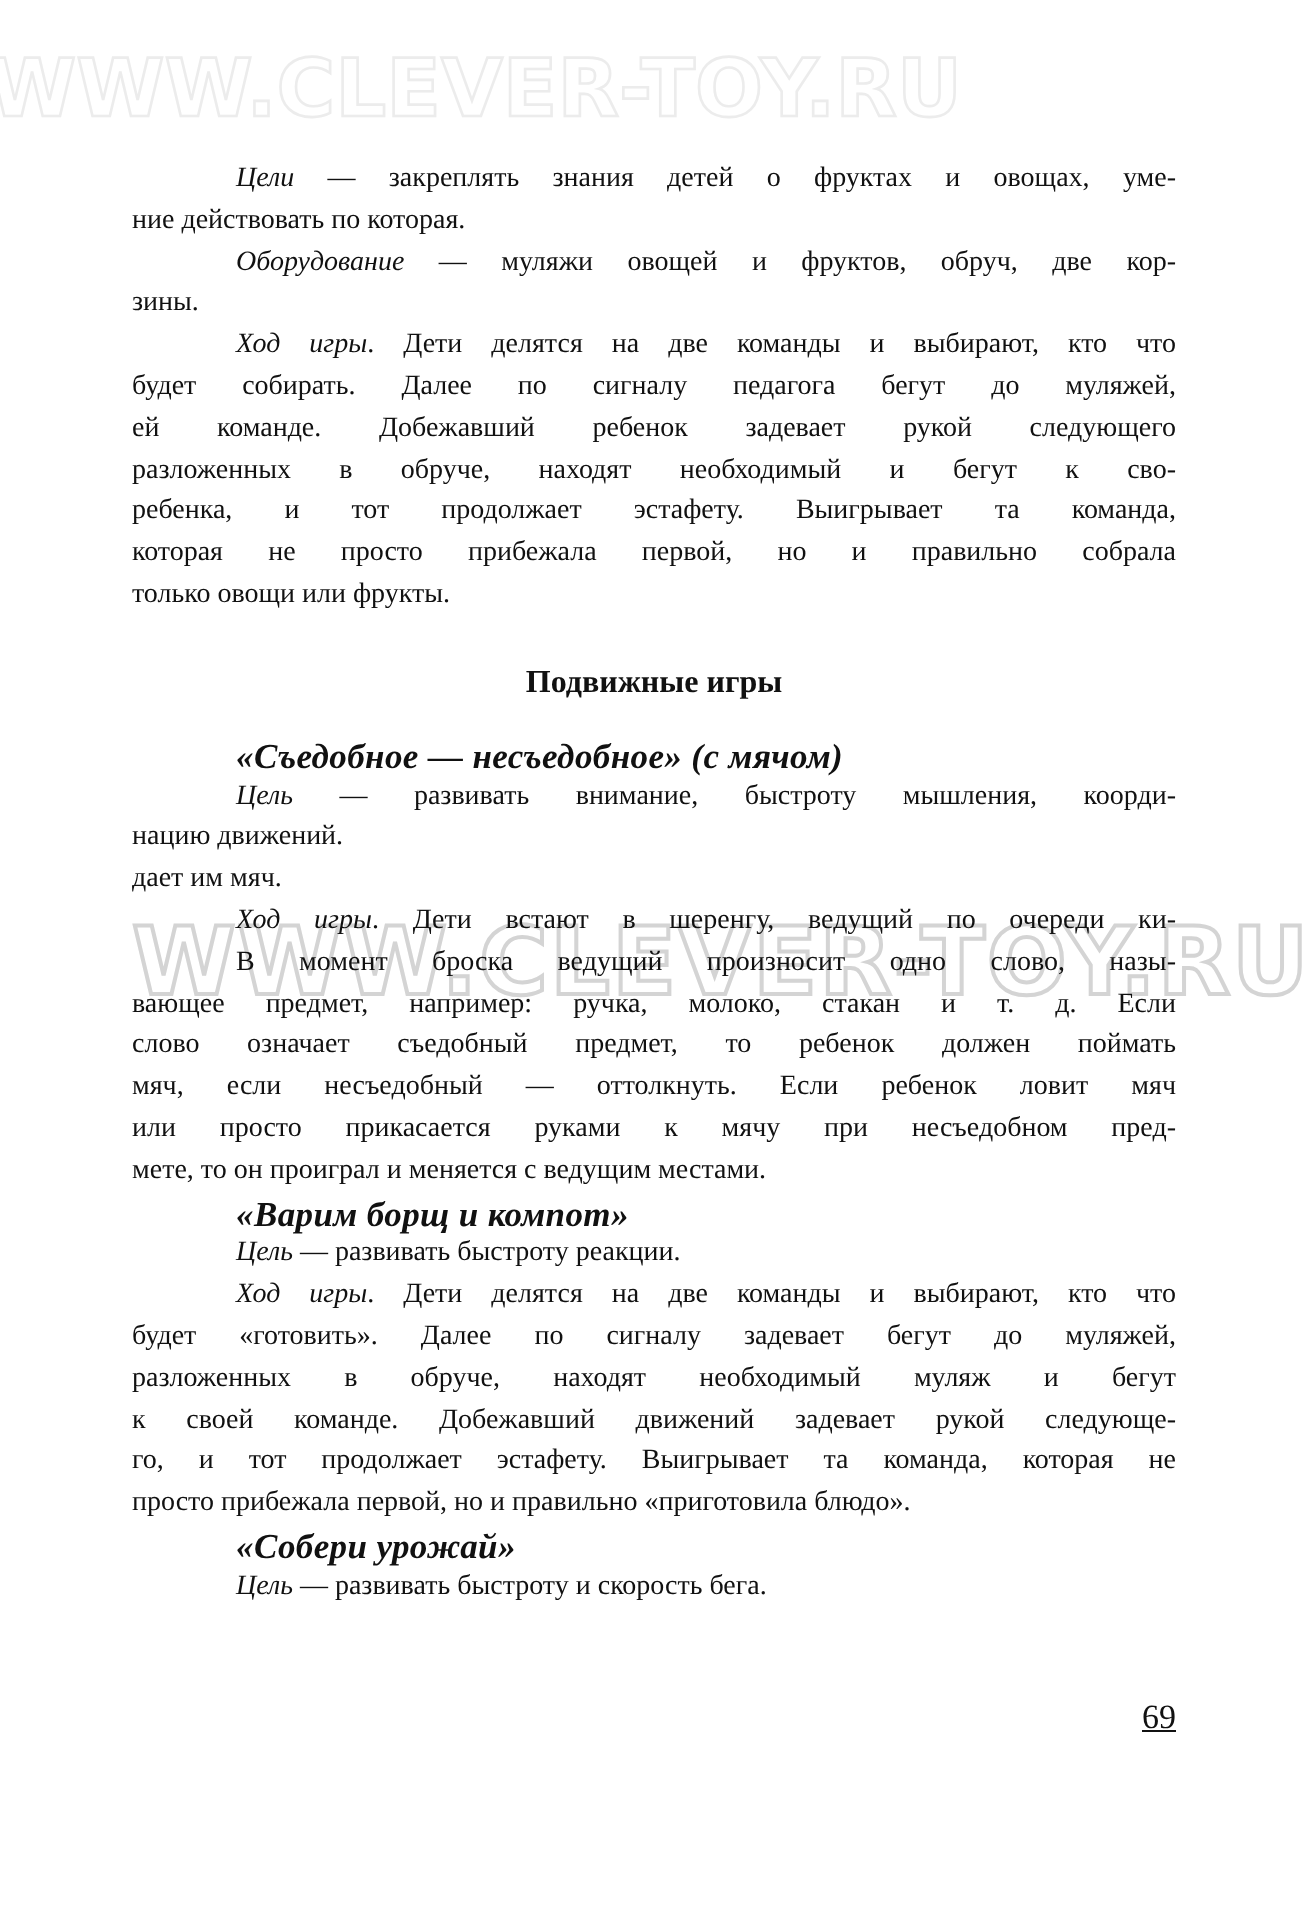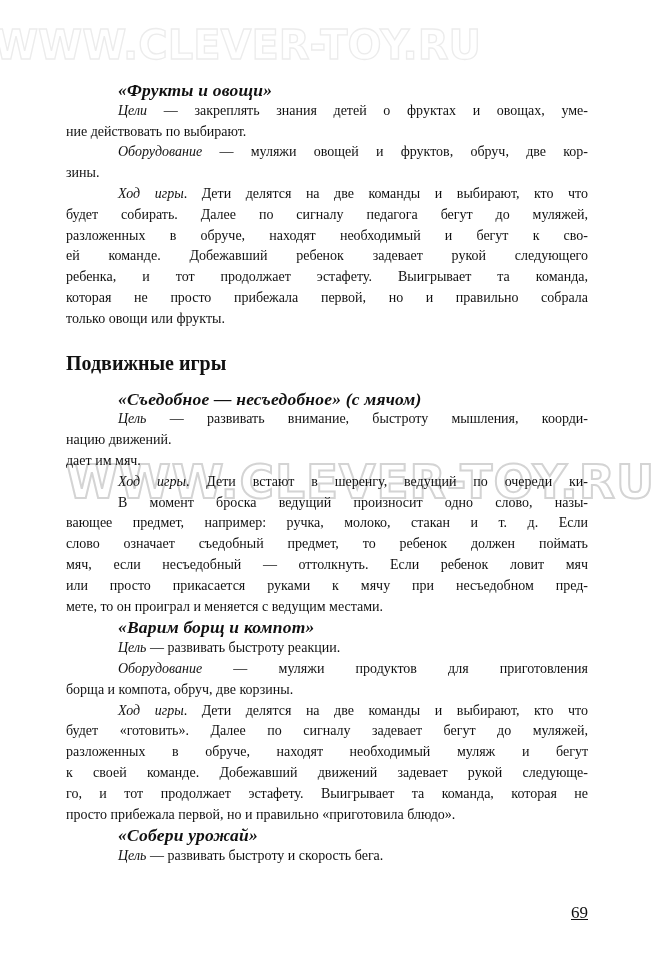--- a/index.html
+++ b/index.html
@@ -55,58 +55,57 @@
     font-weight: bold;
     font-style: italic;
     text-indent: 52px;
     font-size: 17.5px;
     line-height: 20.8px;
     height: 20.8px;
     white-space: nowrap;
     letter-spacing: 0.2px;
   }
   .section-heading {
-    font-size: 20px;
+    font-size: 16px;
     font-weight: bold;
-    text-align: left;
+    text-align: center;
     line-height: 24px;
     height: 24px;
     margin-top: 21px;
     margin-bottom: 14px;
   }
   .page-number {
     position: absolute;
-    top: 903px;
+    top: 849px;
     right: 68px;
     font-size: 17px;
     z-index: 1;
     text-decoration: underline;
   }
 </style>
 </head>
 <body>
 
 <div class="page">
   <div class="watermark wm-top">WWW.CLEVER-TOY.RU</div>
   <div class="watermark wm-mid">WWW.CLEVER-TOY.RU</div>
   <div class="text-block">
-      <div class="game-title">«Фрукты и овощи»</div>
       <div>
         <div class="line ind j"><em>Цели</em> — закреплять знания детей о фруктах и овощах, уме-</div>
-        <div class="line">ние действовать по выбирают.</div>
+        <div class="line">ние действовать по которая.</div>
       </div>
       <div>
         <div class="line ind j"><em>Оборудование</em> — муляжи овощей и фруктов, обруч, две кор-</div>
         <div class="line">зины.</div>
       </div>
       <div>
         <div class="line ind j"><em>Ход игры</em>. Дети делятся на две команды и выбирают, кто что</div>
         <div class="line j">будет собирать. Далее по сигналу педагога бегут до муляжей,</div>
+        <div class="line j">ей команде. Добежавший ребенок задевает рукой следующего</div>
         <div class="line j">разложенных в обруче, находят необходимый и бегут к сво-</div>
-        <div class="line j">ей команде. Добежавший ребенок задевает рукой следующего</div>
         <div class="line j">ребенка, и тот продолжает эстафету. Выигрывает та команда,</div>
         <div class="line j">которая не просто прибежала первой, но и правильно собрала</div>
         <div class="line">только овощи или фрукты.</div>
       </div>
       <div class="section-heading">Подвижные игры</div>
       <div class="game-title">«Съедобное — несъедобное» (с мячом)</div>
       <div>
         <div class="line ind j"><em>Цель</em> — развивать внимание, быстроту мышления, коорди-</div>
         <div class="line">нацию движений.</div>
       </div>
@@ -120,24 +119,20 @@
         <div class="line j">слово означает съедобный предмет, то ребенок должен поймать</div>
         <div class="line j">мяч, если несъедобный — оттолкнуть. Если ребенок ловит мяч</div>
         <div class="line j">или просто прикасается руками к мячу при несъедобном пред-</div>
         <div class="line">мете, то он проиграл и меняется с ведущим местами.</div>
       </div>
       <div class="game-title">«Варим борщ и компот»</div>
       <div>
         <div class="line ind"><em>Цель</em> — развивать быстроту реакции.</div>
       </div>
       <div>
-        <div class="line ind j"><em>Оборудование</em> — муляжи продуктов для приготовления</div>
-        <div class="line">борща и компота, обруч, две корзины.</div>
-      </div>
-      <div>
         <div class="line ind j"><em>Ход игры</em>. Дети делятся на две команды и выбирают, кто что</div>
         <div class="line j">будет «готовить». Далее по сигналу задевает бегут до муляжей,</div>
         <div class="line j">разложенных в обруче, находят необходимый муляж и бегут</div>
         <div class="line j">к своей команде. Добежавший движений задевает рукой следующе-</div>
         <div class="line j">го, и тот продолжает эстафету. Выигрывает та команда, которая не</div>
         <div class="line">просто прибежала первой, но и правильно «приготовила блюдо».</div>
       </div>
       <div class="game-title">«Собери урожай»</div>
       <div>
         <div class="line ind"><em>Цель</em> — развивать быстроту и скорость бега.</div>

